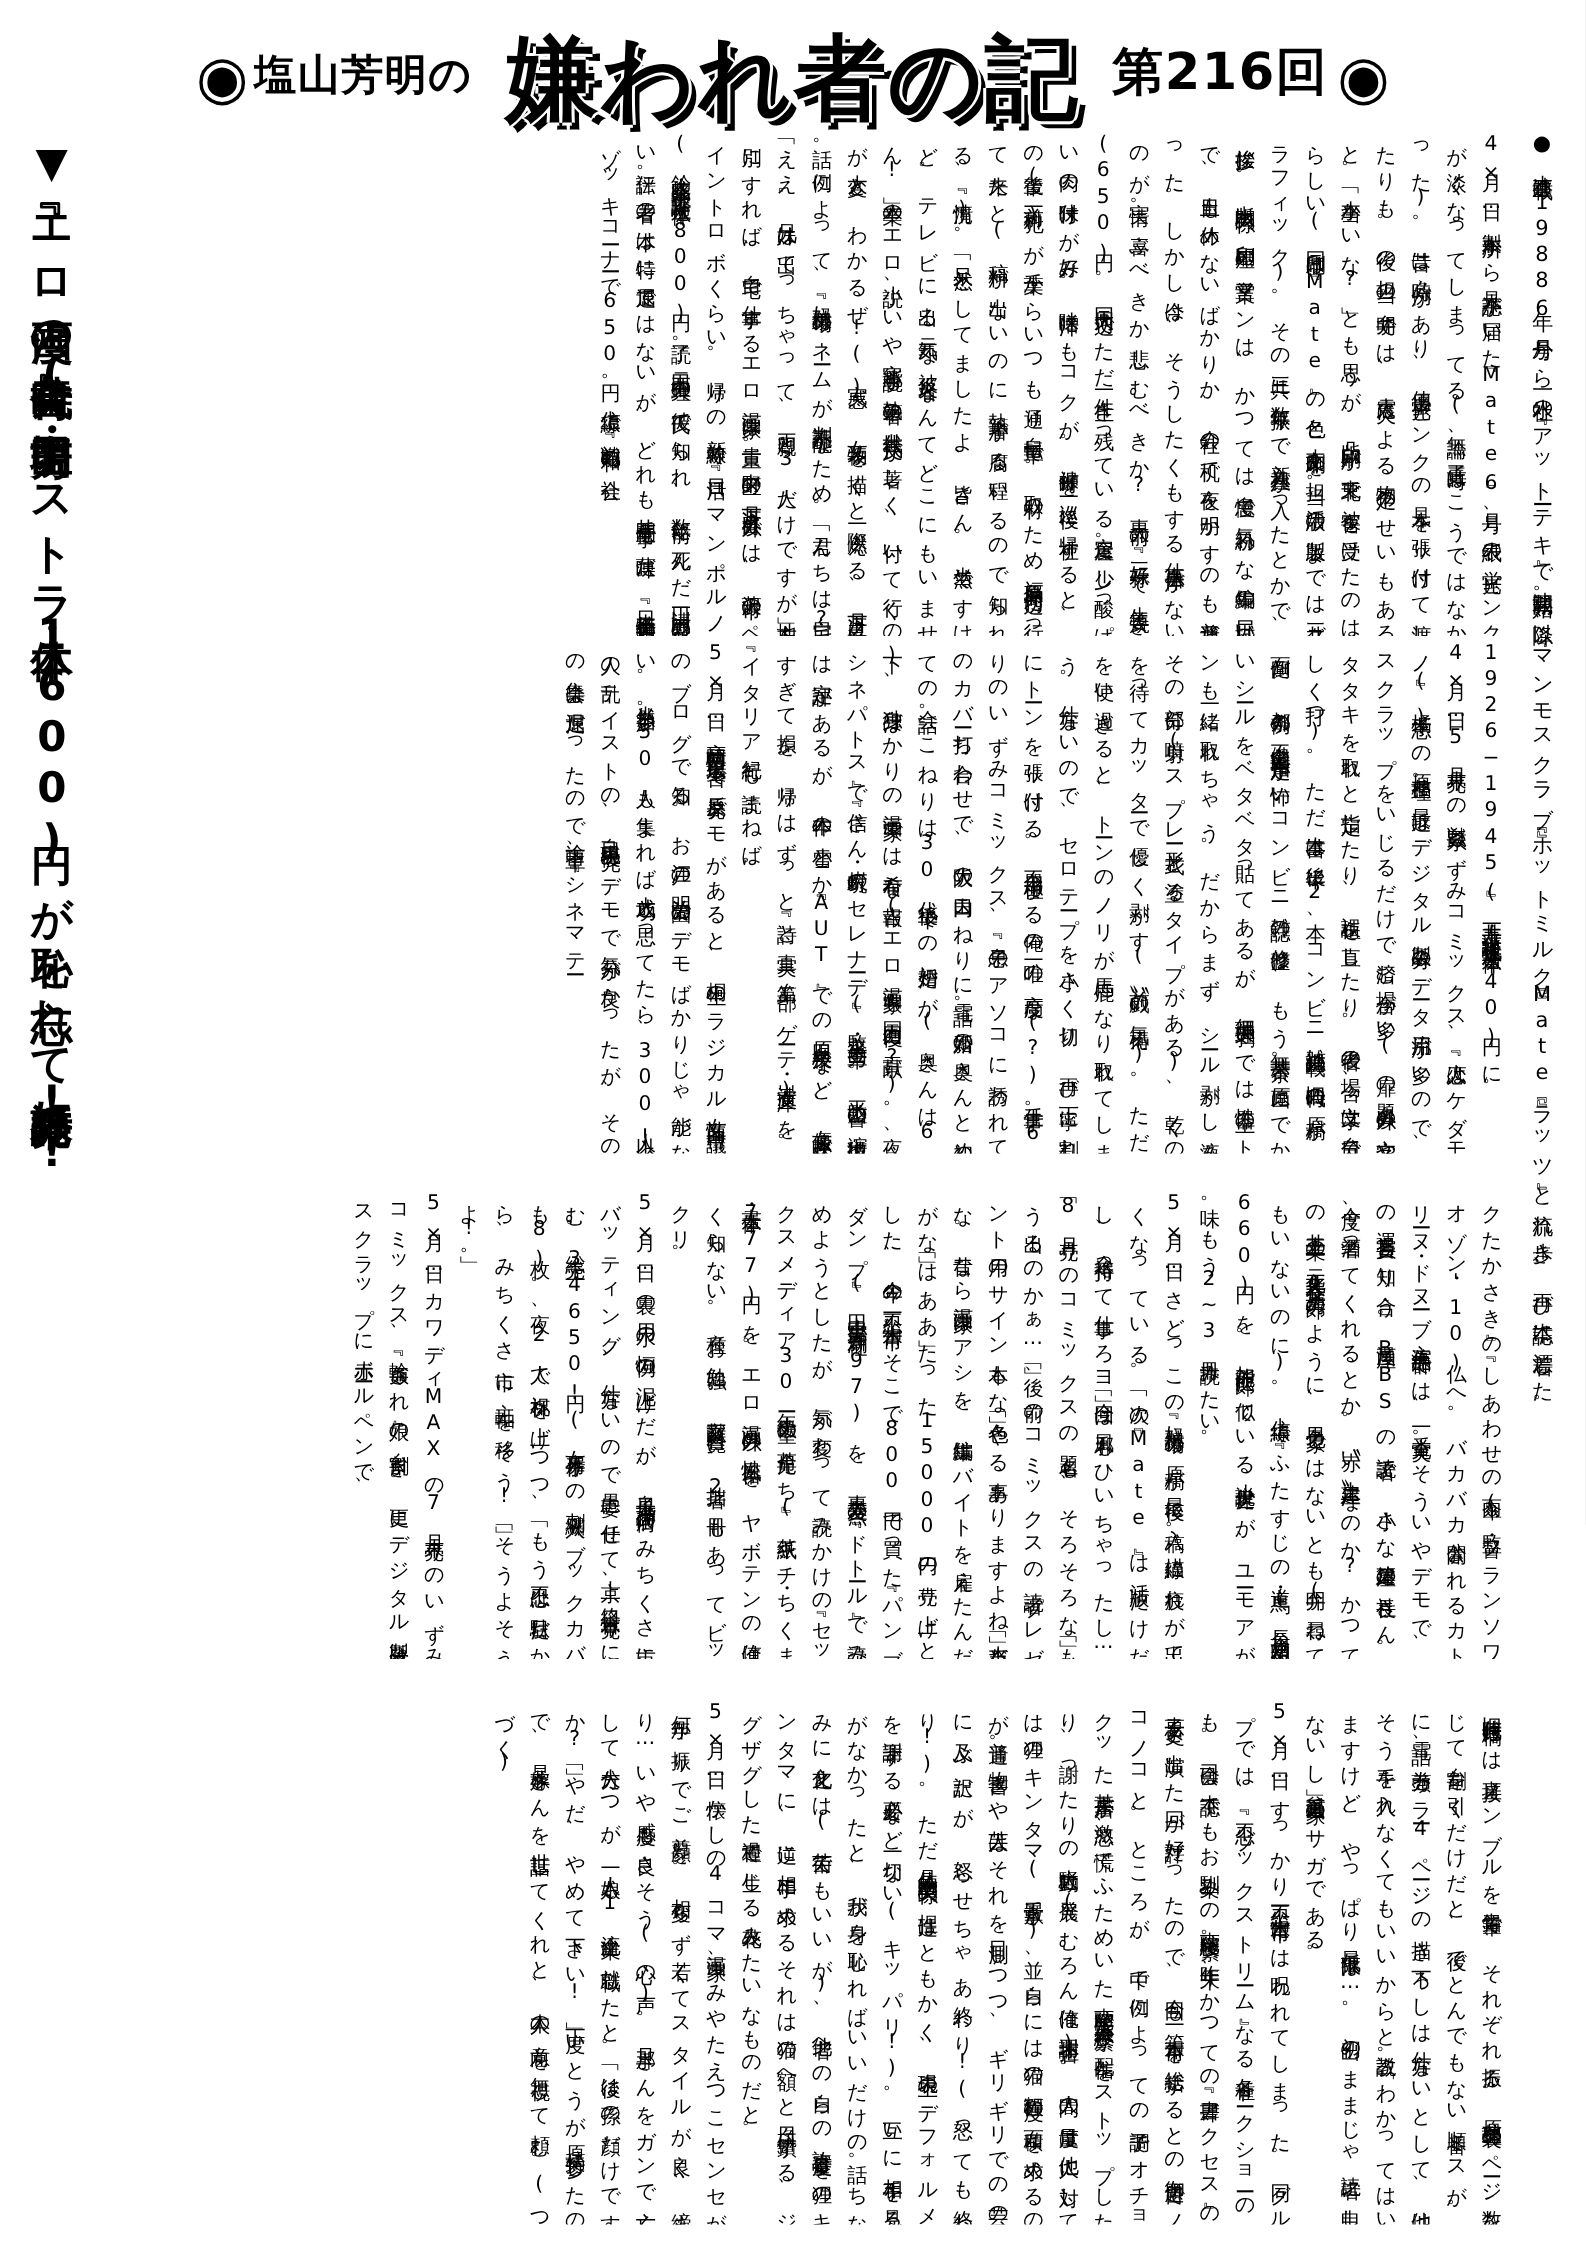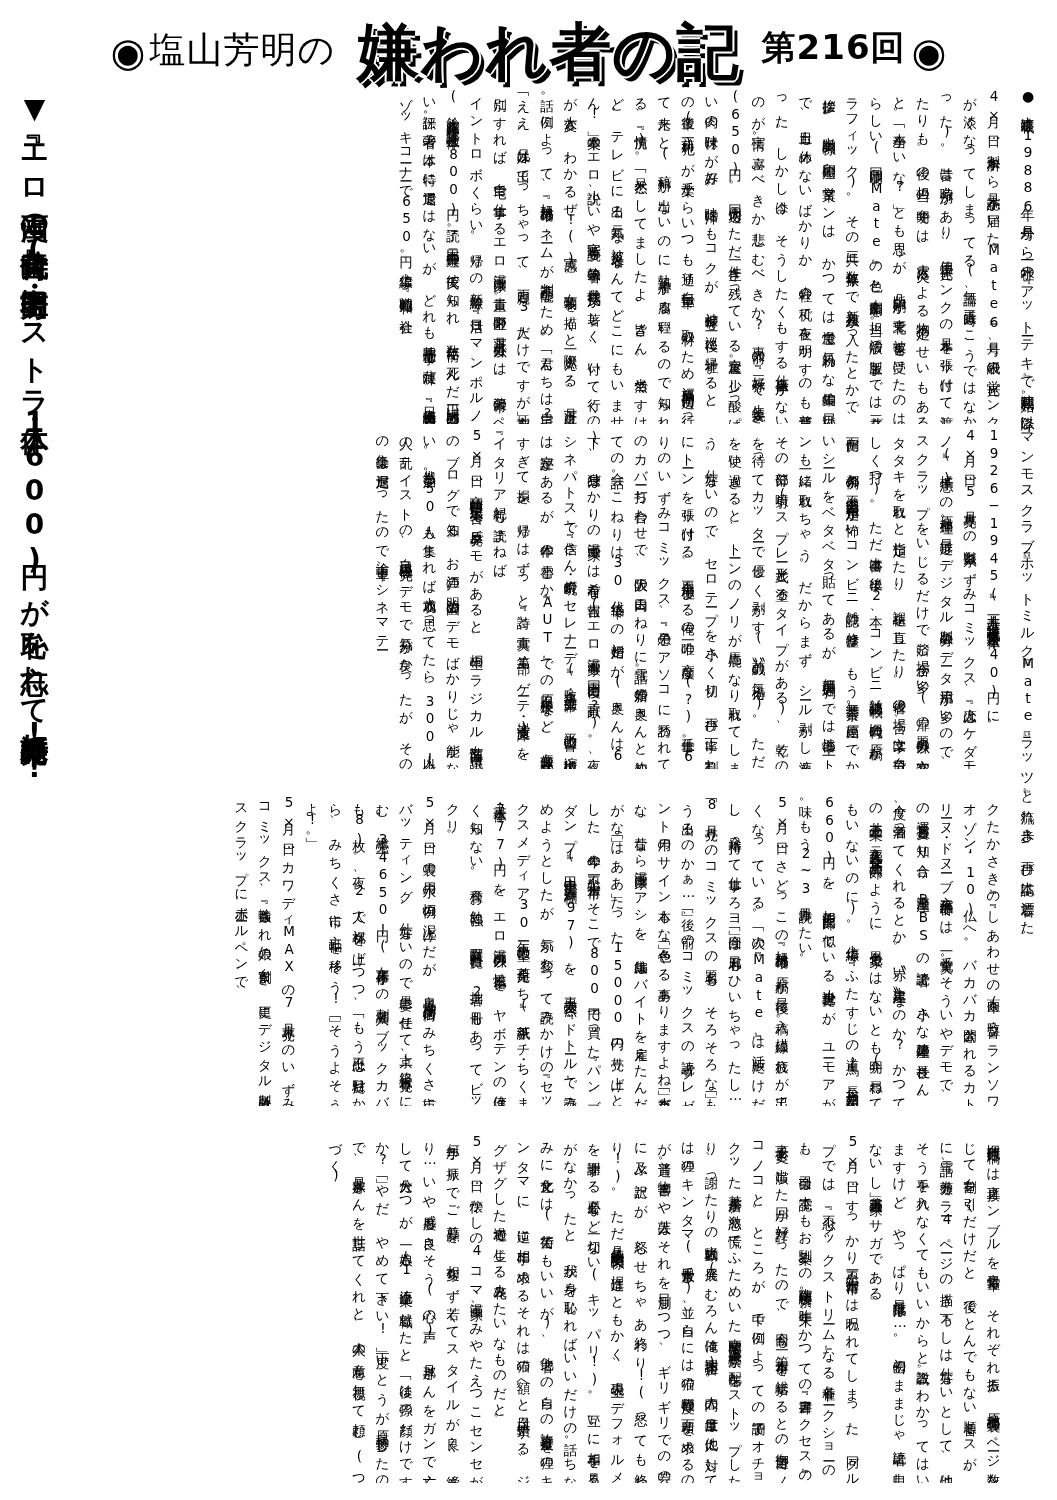--- a/index.html
+++ b/index.html
@@ -13,21 +13,21 @@
     overflow:hidden;
   }
 
   
   .header {
     position:absolute; top:10px; left:0; width:100%;
     display:flex; justify-content:center; align-items:center;
     white-space:nowrap;
   }
   .h-mark   { font-size:40px; line-height:1; font-weight:700; }
-  .h-author { font-size:36px; font-weight:400; letter-spacing:1px; margin:0 2px 4px 4px; }
+  .h-author { font-size:28px; font-weight:700; letter-spacing:1px; margin:0 2px 4px 4px; }
   .h-main   {
     font-size:62px; font-weight:900; letter-spacing:1px; margin:0 20px;
     text-shadow:-2px 0 0 #fff, 2px 0 0 #fff, 0 -2px 0 #fff, 0 2px 0 #fff, 5px 5px 0 #000;
   }
   .h-episode{ font-size:34px; font-weight:800; margin:0 6px 8px 2px; letter-spacing:1px;text-align:center; }
 
   
   .vtext {
     writing-mode:vertical-rl;
     text-orientation:upright;

